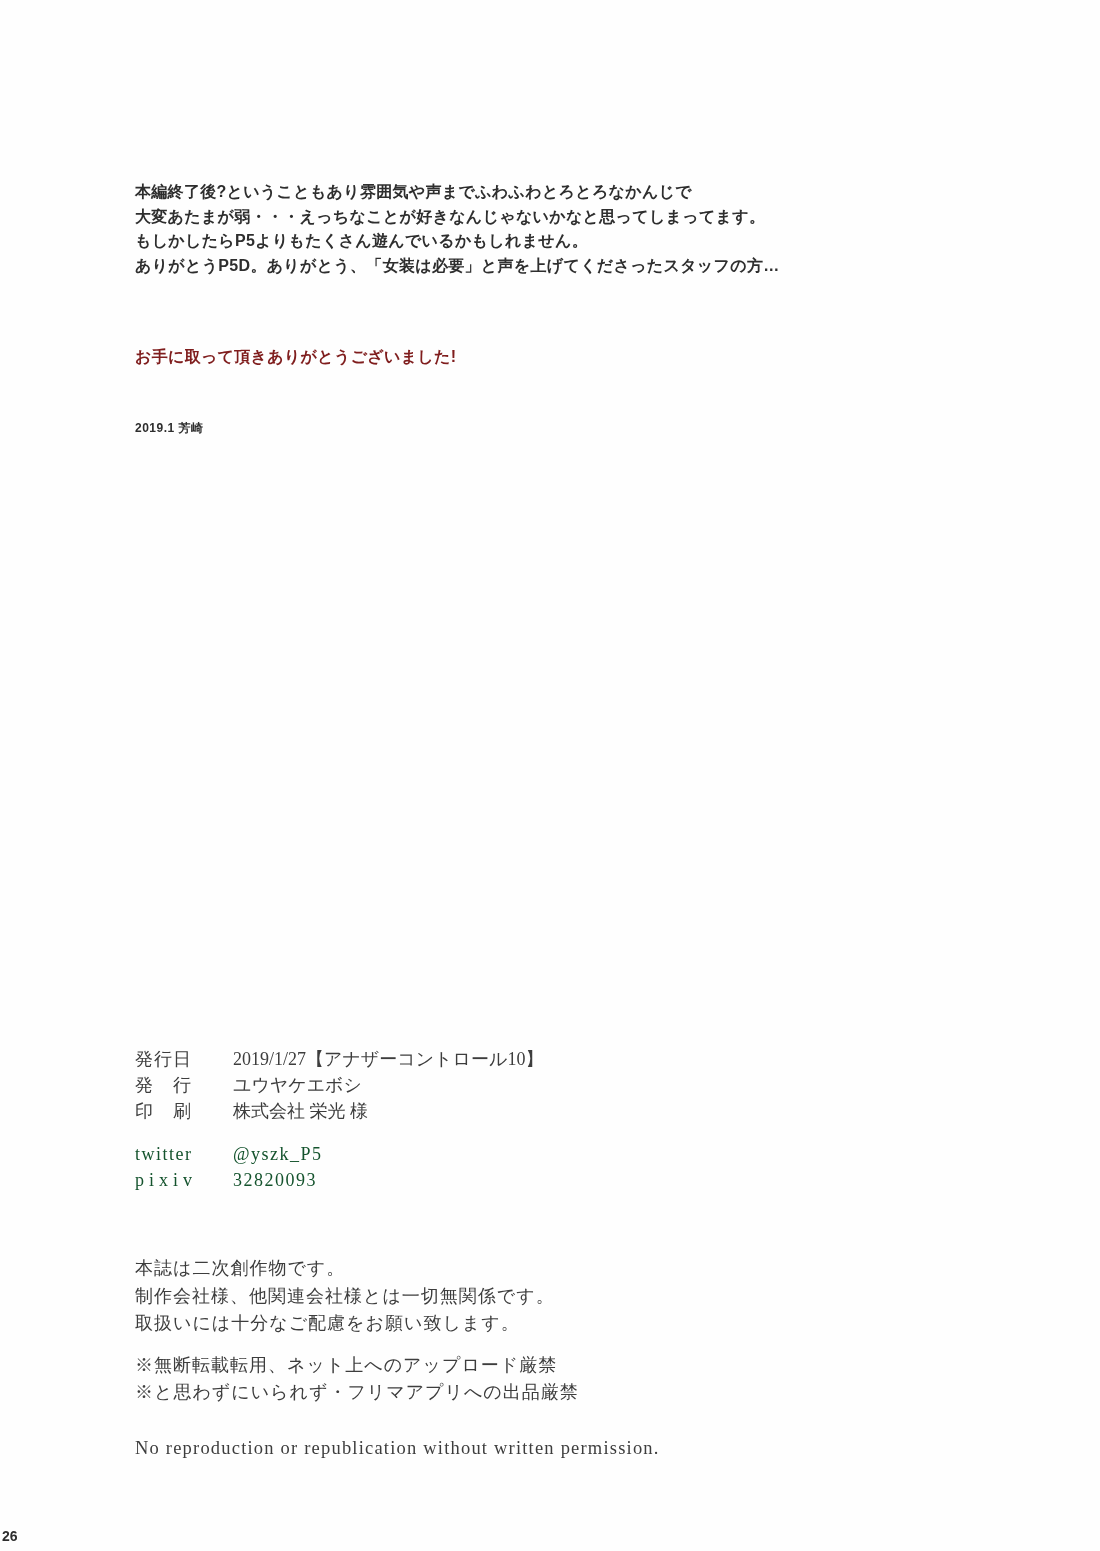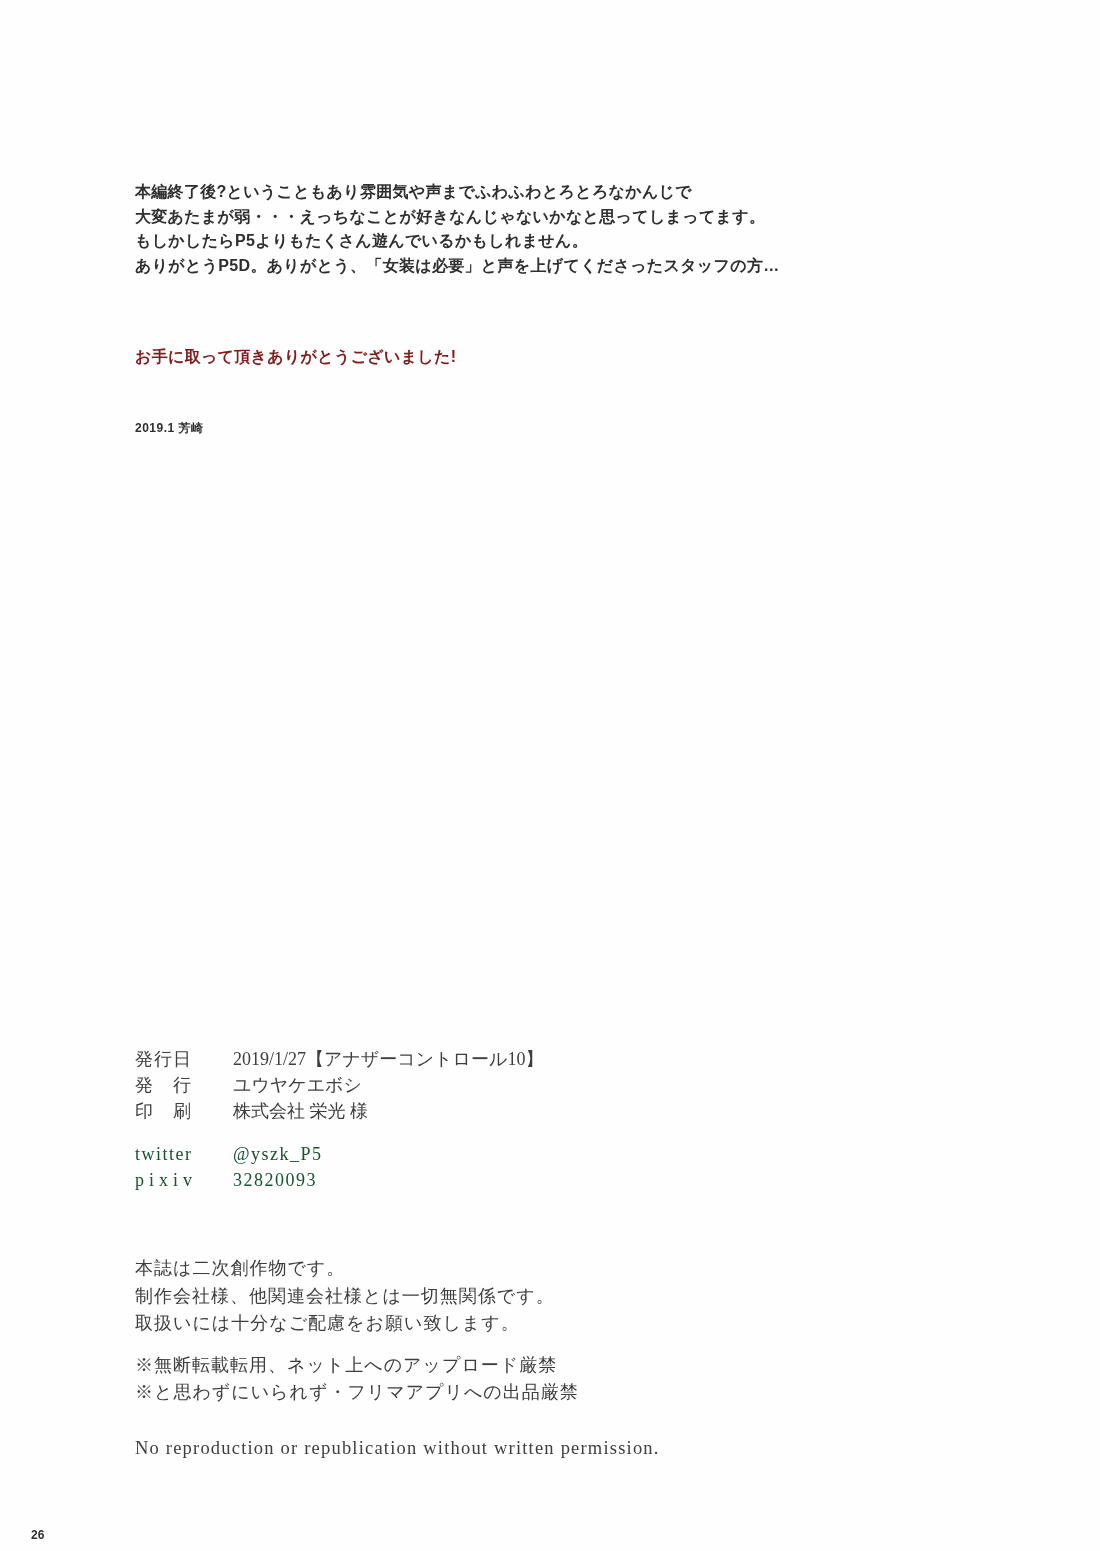--- a/index.html
+++ b/index.html
@@ -122,24 +122,23 @@
     color: #3d3d3d;
     letter-spacing: 1.2px;
     white-space: nowrap;
     margin-top: 32px;
   }
   .pagenum {
     position: absolute;
     left: 2px;
     top: 1528px;
     font-family: "Liberation Sans", "DejaVu Sans", sans-serif;
-    font-size: 12px;
+    font-size: 14px;
     font-weight: 700;
     color: #2e2e2e;
-    margin-left: 29px;
   }
 </style>
 </head>
 <body>
 
 <div class="page">
 
   <div class="afterword">
     <div>本編終了後?ということもあり雰囲気や声までふわふわとろとろなかんじで</div>
     <div>大変あたまが弱・・・えっちなことが好きなんじゃないかなと思ってしまってます。</div>

